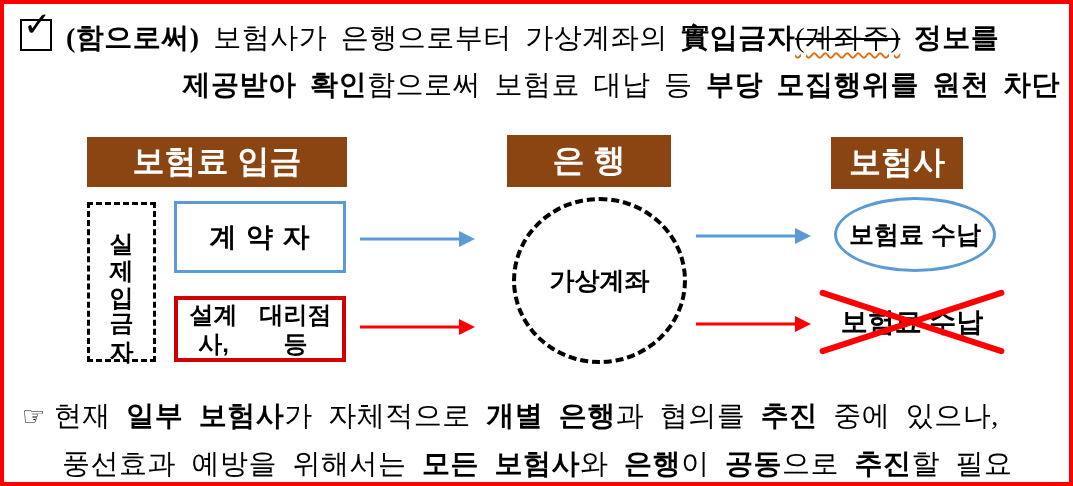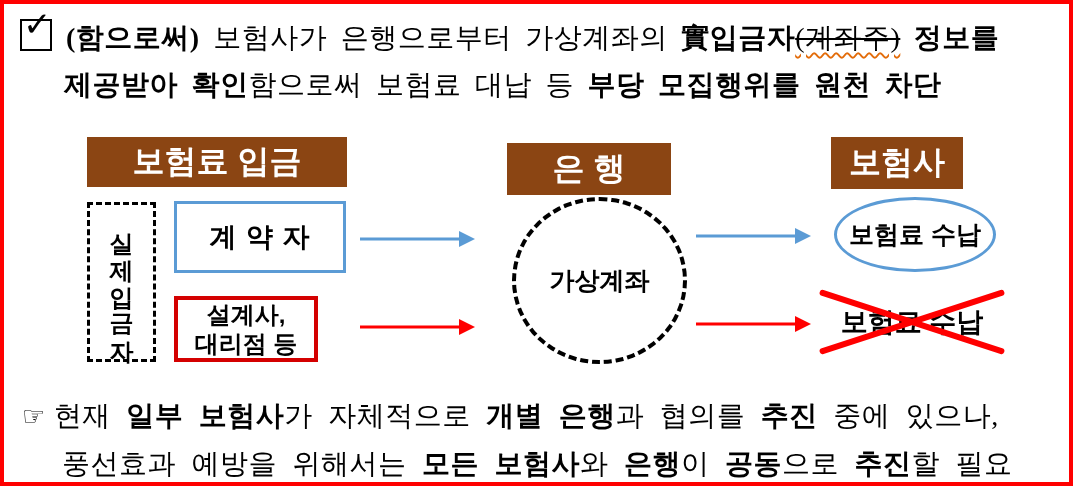--- a/index.html
+++ b/index.html
@@ -12,21 +12,21 @@
     font-family:"Liberation Serif", serif;
     color:#000;
     overflow:hidden;
   }
   
   .top-note{
     position:absolute;left:16px;top:10px;width:1040px;
     font-size:28px;line-height:47px;
     letter-spacing:0.5px;word-spacing:6px;
   }
-  .top-note .line2{padding-left:44px;}
+  .top-note .line2{padding-left:44px;text-align:right;}
   .b{font-weight:bold;}
   .checkbox{
     display:inline-block;width:28px;height:28px;
     border:2px solid #000;position:relative;
     vertical-align:-4px;margin-right:14px;
   }
   .checkbox .check{
     position:absolute;left:1px;top:-14px;
     font-size:34px;font-weight:bold;line-height:1;
     font-family:"DejaVu Sans", sans-serif;
@@ -38,40 +38,40 @@
     text-decoration-thickness:2px;
     text-underline-offset:5px;
   }
   .strike{text-decoration:line-through;text-decoration-thickness:2px;}
   .hdr{
     position:absolute;background:#8B4513;color:#fff;
     font-family:"Liberation Sans", sans-serif;font-weight:bold;font-size:32px;
     display:flex;align-items:center;justify-content:center;
   }
   .hdr1{left:83px;top:133px;width:260px;height:50px;}
-  .hdr2{left:503px;top:131px;width:164px;height:52px;margin-top:8px;}
+  .hdr2{left:503px;top:131px;width:164px;height:52px;}
   .hdr3{left:827px;top:133px;width:132px;height:52px;}
   .node{
     position:absolute;display:flex;align-items:center;justify-content:center;
     font-family:"Liberation Sans", sans-serif;font-weight:bold;color:#000;
     text-align:center;box-sizing:border-box;background:#fff;
   }
   .depositor{
     left:83px;top:198px;width:69px;height:160px;
     border:3px dashed #000;font-size:24px;
   }
   .vtext{writing-mode:vertical-lr;text-orientation:upright;letter-spacing:3px;line-height:1;}
   .contractor{
     left:170px;top:197px;width:172px;height:72px;
     border:3px solid #5B9BD5;font-size:27px;letter-spacing:1px;
   }
   .agent{
-    left:170px;top:292px;width:144px;height:66px;
+    left:170px;top:292px;width:172px;height:66px;
     border:4px solid #D40000;font-size:24px;line-height:29px;
-    flex-direction:column;
+    flex-direction:row;
   }
   .circle{
     left:508px;top:193px;width:175px;height:167px;
     border:4px dashed #000;border-radius:50%;font-size:25px;
   }
   .ellipse{
     left:830px;top:193px;width:162px;height:75px;
     border:3px solid #5B9BD5;border-radius:50%;font-size:25px;
   }
   .blocked{

